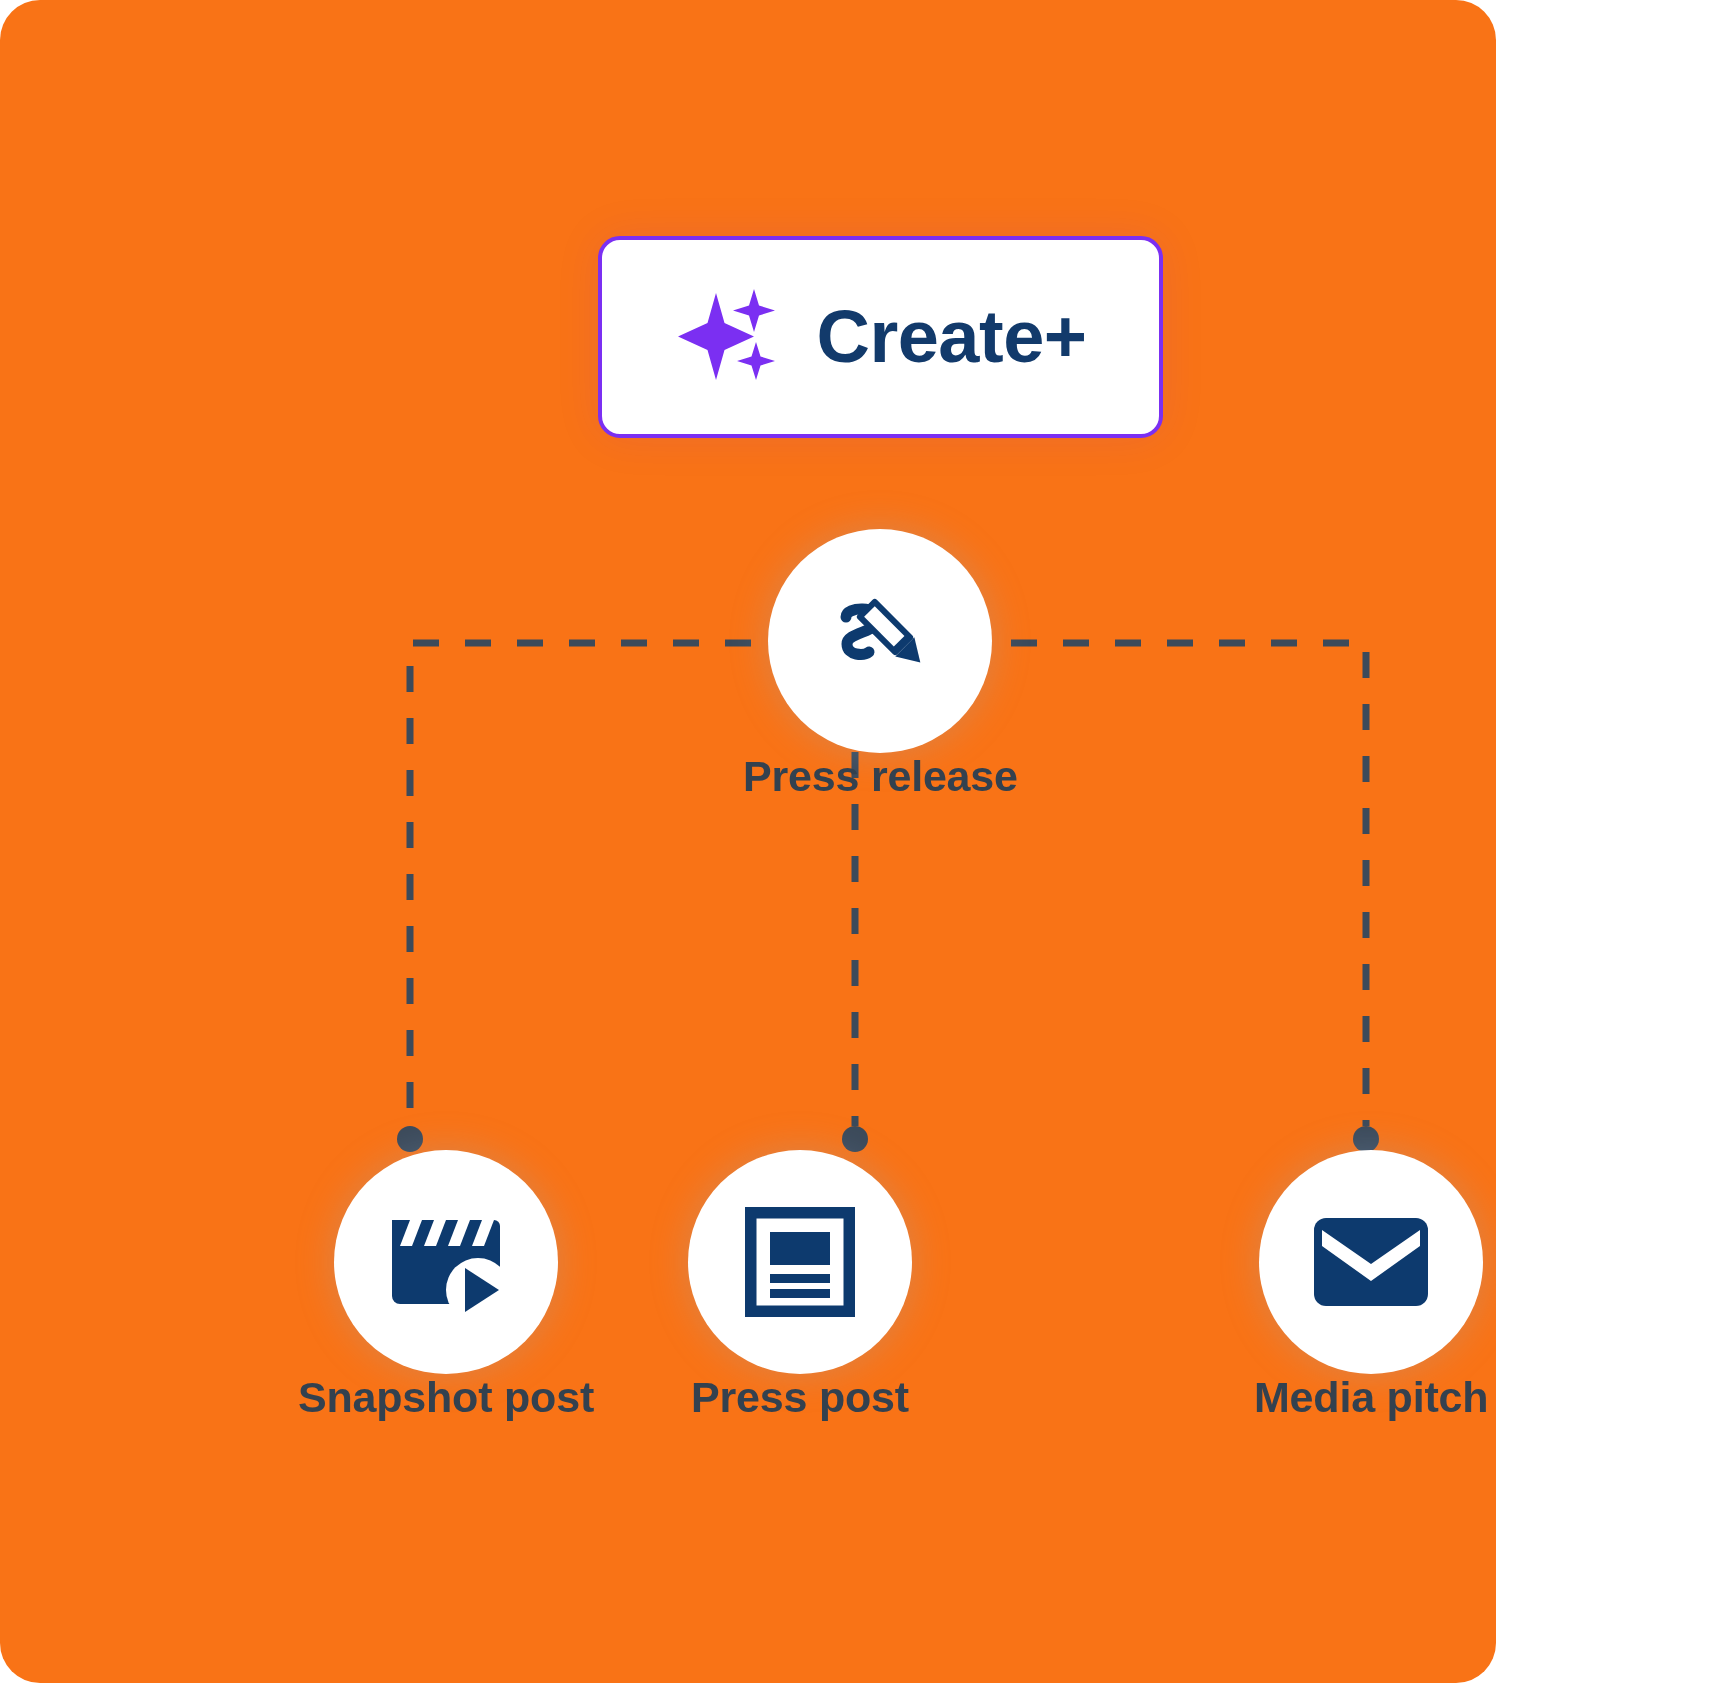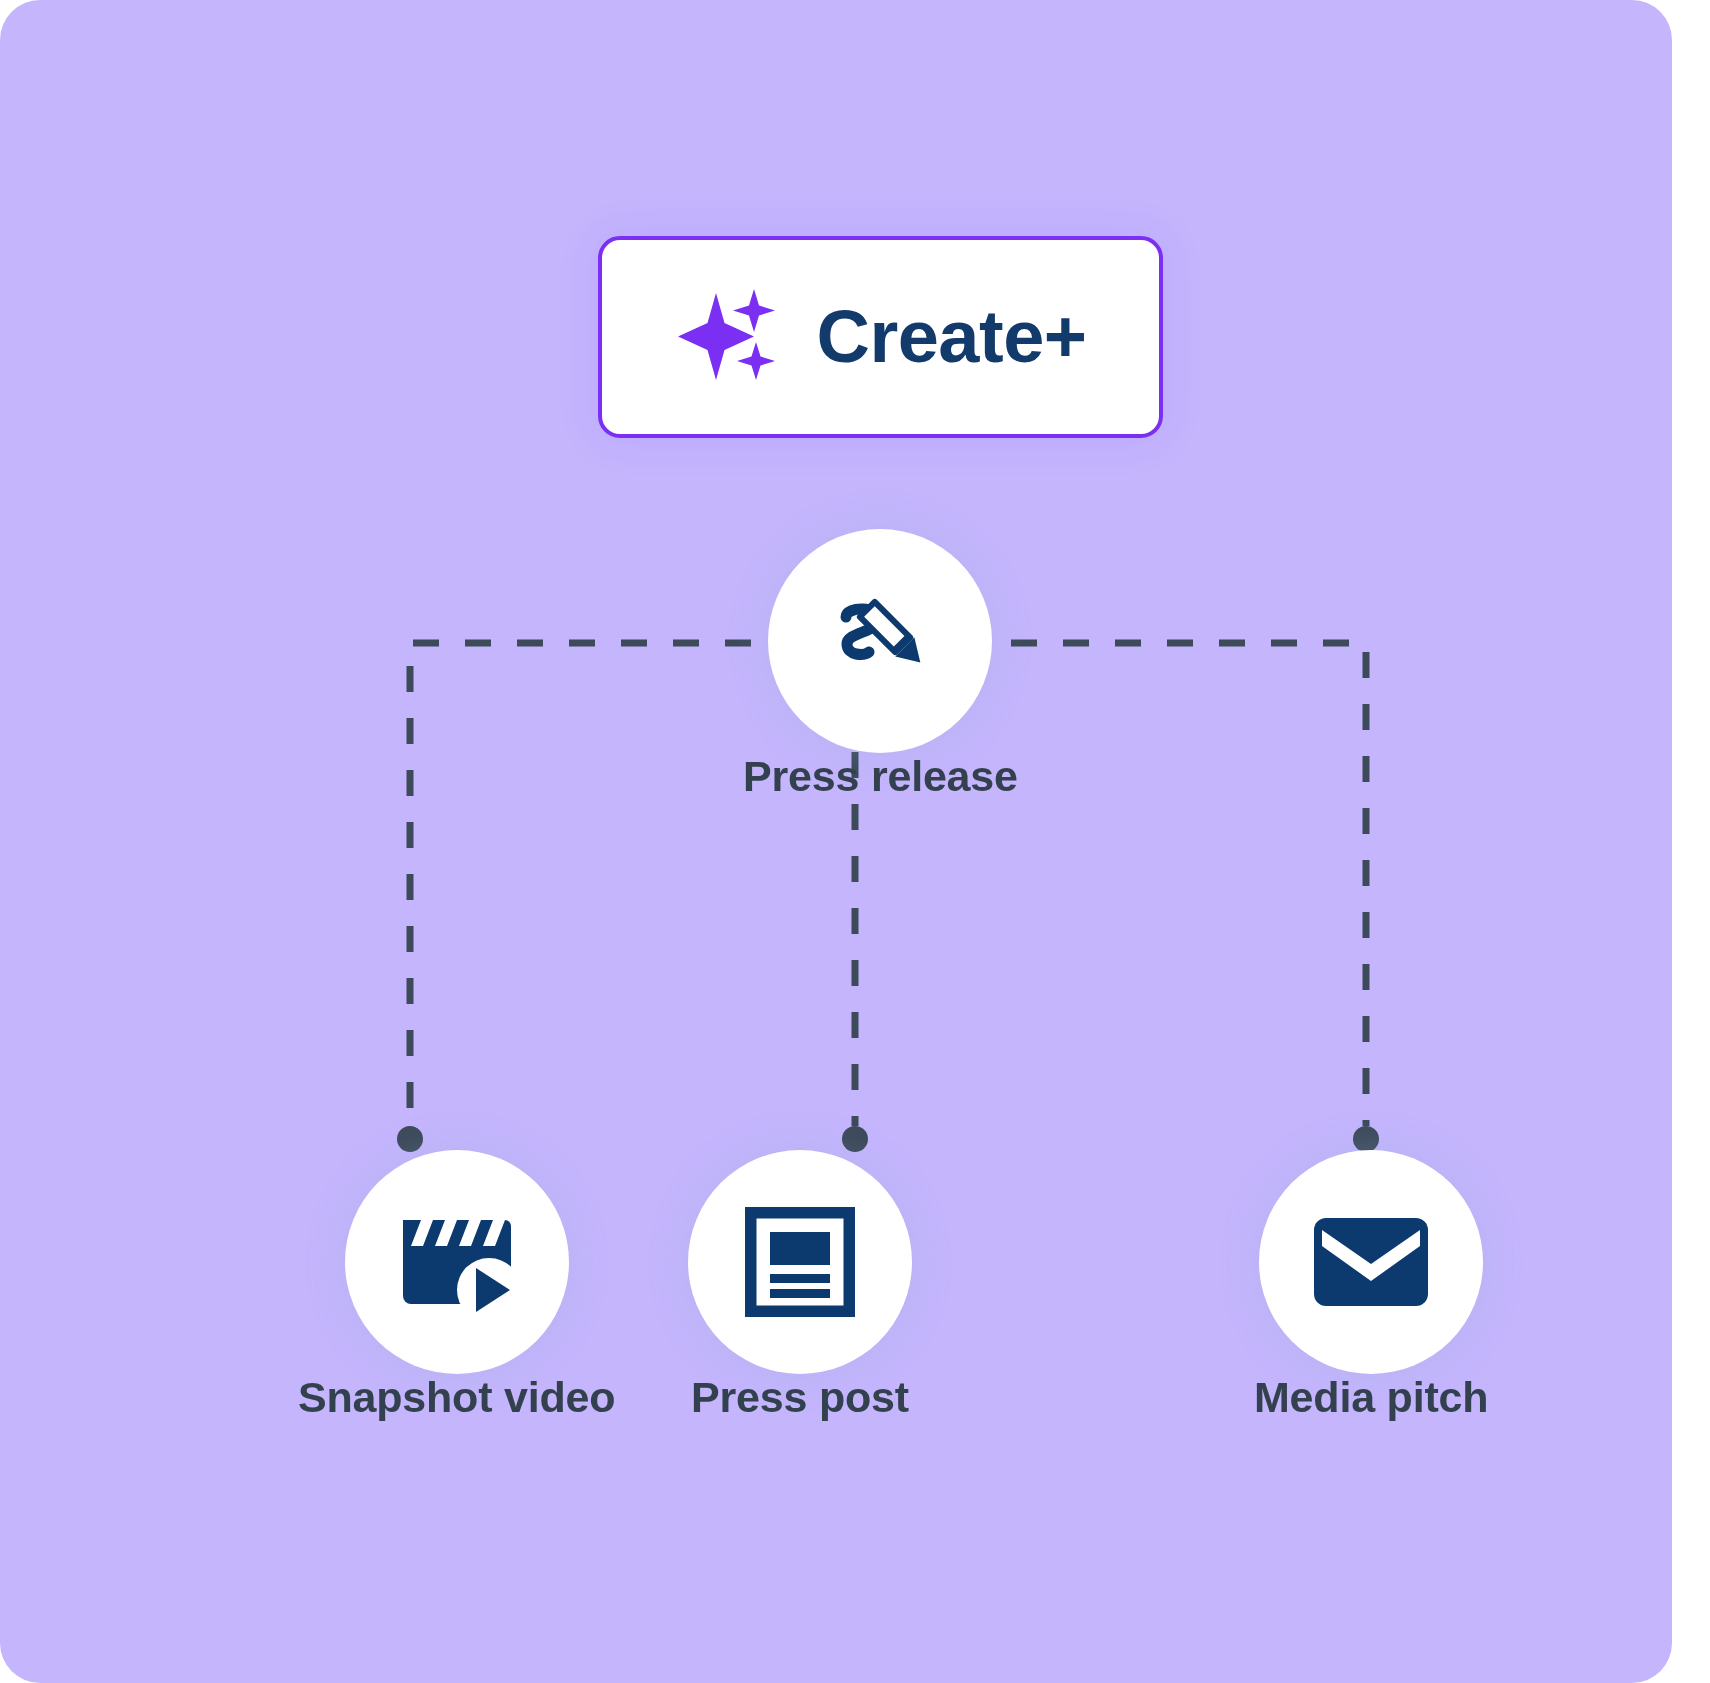--- a/index.html
+++ b/index.html
@@ -10,23 +10,23 @@
   }
   body {
     width: 1710px;
     height: 1683px;
     font-family: "Liberation Sans", sans-serif;
     overflow: hidden;
   }
 
   .canvas {
     position: relative;
-    width: 1672px;
+    width: 1496px;
     height: 1683px;
-    background: #c4b5fd;
+    background: #f97316;
     border-radius: 40px;
     overflow: hidden;
     box-sizing: border-box;
   }
 
   
   .connectors {
     position: absolute;
     inset: 0;
     width: 1710px;
@@ -161,21 +161,21 @@
           <g fill="#ffffff">
             <path d="M24 14 L36 14 L26 40 L14 40 Z"></path>
             <path d="M48 14 L60 14 L50 40 L38 40 Z"></path>
             <path d="M72 14 L84 14 L74 40 L62 40 Z"></path>
             <path d="M96 14 L108 14 L98 40 L86 40 Z"></path>
           </g>
         </g>
         <path fill="#0d3a6e" d="M79 62 L113 84 L79 106 Z"></path>
       </svg>
     </div>
-    <div class="node-label">Snapshot video</div>
+    <div class="node-label">Snapshot post</div>
   </div>
 
   <div class="node" id="node-blog-post">
     <div class="node-circle">
       <svg width="110" height="110" viewBox="0 0 110 110" aria-hidden="true">
         <rect x="5" y="5" width="100" height="100" fill="none" stroke="#0d3a6e" stroke-width="13"></rect>
         <rect x="25" y="25" width="60" height="33" fill="#0d3a6e"></rect>
         <rect x="25" y="67" width="60" height="9" fill="#0d3a6e"></rect>
         <rect x="25" y="82" width="60" height="9" fill="#0d3a6e"></rect>
       </svg>

